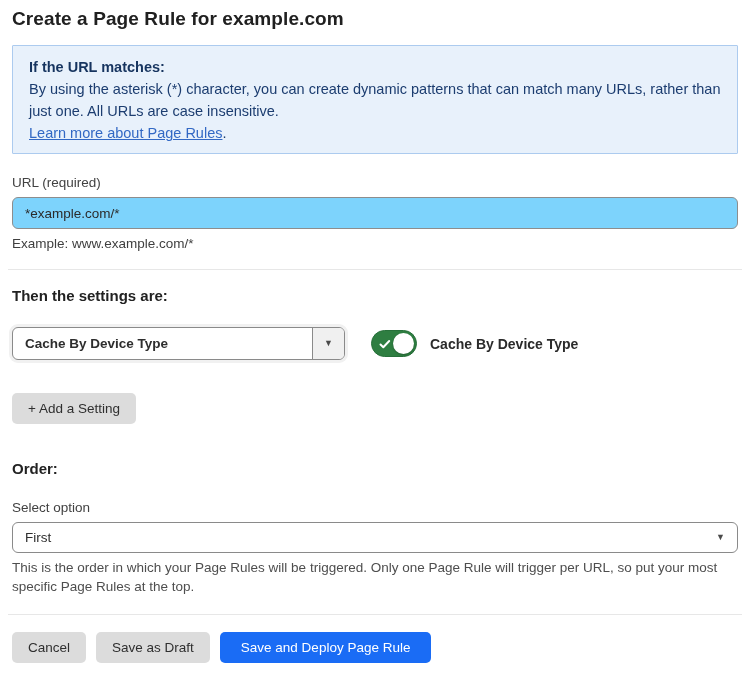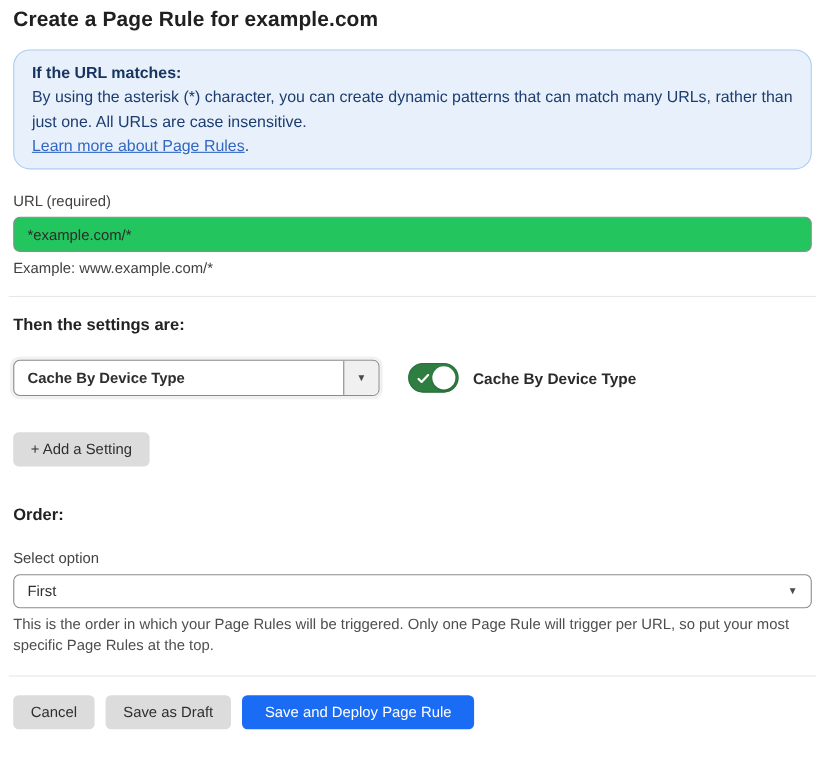--- a/index.html
+++ b/index.html
@@ -13,41 +13,41 @@
   .container { padding: 8px 12px 0 12px; width: 750px; }
 
   h1.page-title {
     font-size: 19px; font-weight: 700; color: #202020;
     letter-spacing: 0.1px; margin: 0 0 15px 0;
   }
 
   .info-box {
     background: #e8f1fb;
     border: 1px solid #accbef;
-    border-radius: 15px;
+    border-radius: 1px;
     padding: 10px 16px 9px 16px;
     line-height: 22px;
     font-size: 14.5px;
     color: #1c3d70;
     margin-bottom: 21px;
   }
   .info-box .info-heading { font-weight: 700; font-size: 14.5px; color: #16345f; }
   .info-box a.info-link {
     color: #3268c4; text-decoration: underline; cursor: pointer;
   }
   .info-box .info-link-suffix { color: #1c3d70; }
 
   .field-label { font-size: 13.5px; color: #424242; margin-bottom: 7px; display: block; }
 
   .text-input {
     width: 100%; height: 32px;
     border: 1px solid #8d8d8d; border-radius: 6px;
     padding: 0 12px; font-size: 13.5px; color: #2b2b2b;
     font-family: "Liberation Sans", sans-serif;
-    background: #22c55e; outline: none;
+    background: #7dd3fc; outline: none;
   }
   .helper-text { font-size: 13.5px; color: #3f3f3f; margin-top: 7px; }
 
   .divider { border: none; border-top: 1px solid #e7e7e7; margin: 18px -4px 17px -4px; }
 
   h2.section-heading { font-size: 15px; font-weight: 700; color: #222; margin-bottom: 23px; }
 
   .setting-row { display: flex; align-items: center; margin-bottom: 33px; font-weight: bold; }
 
   .select-group {

